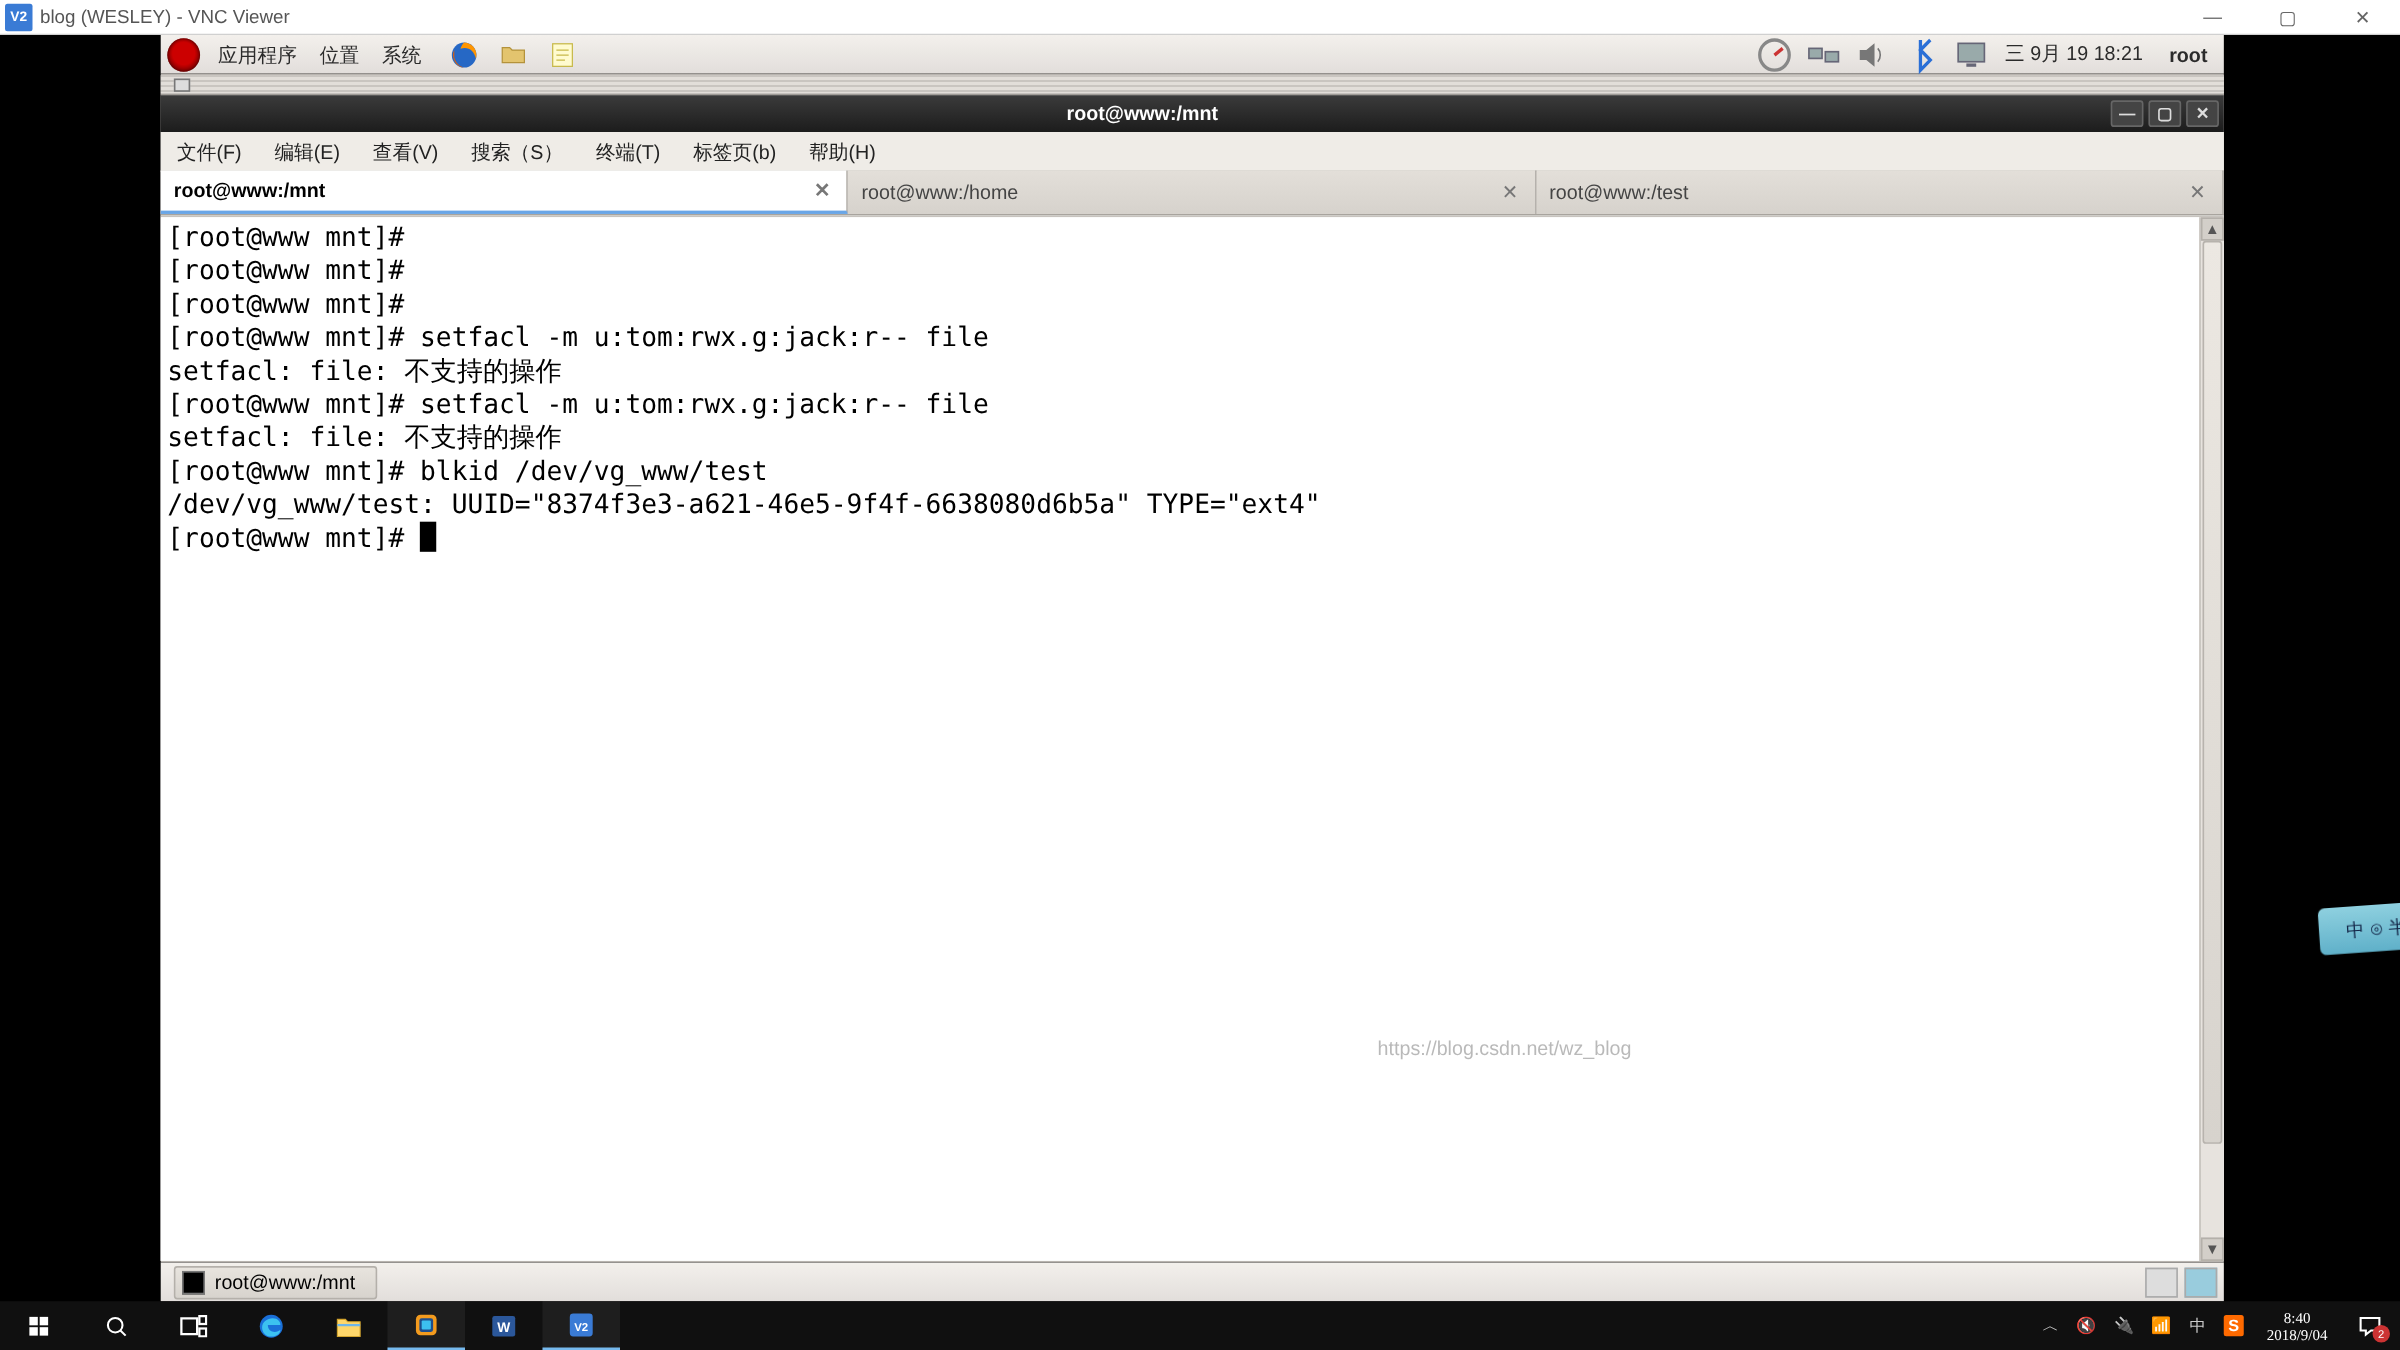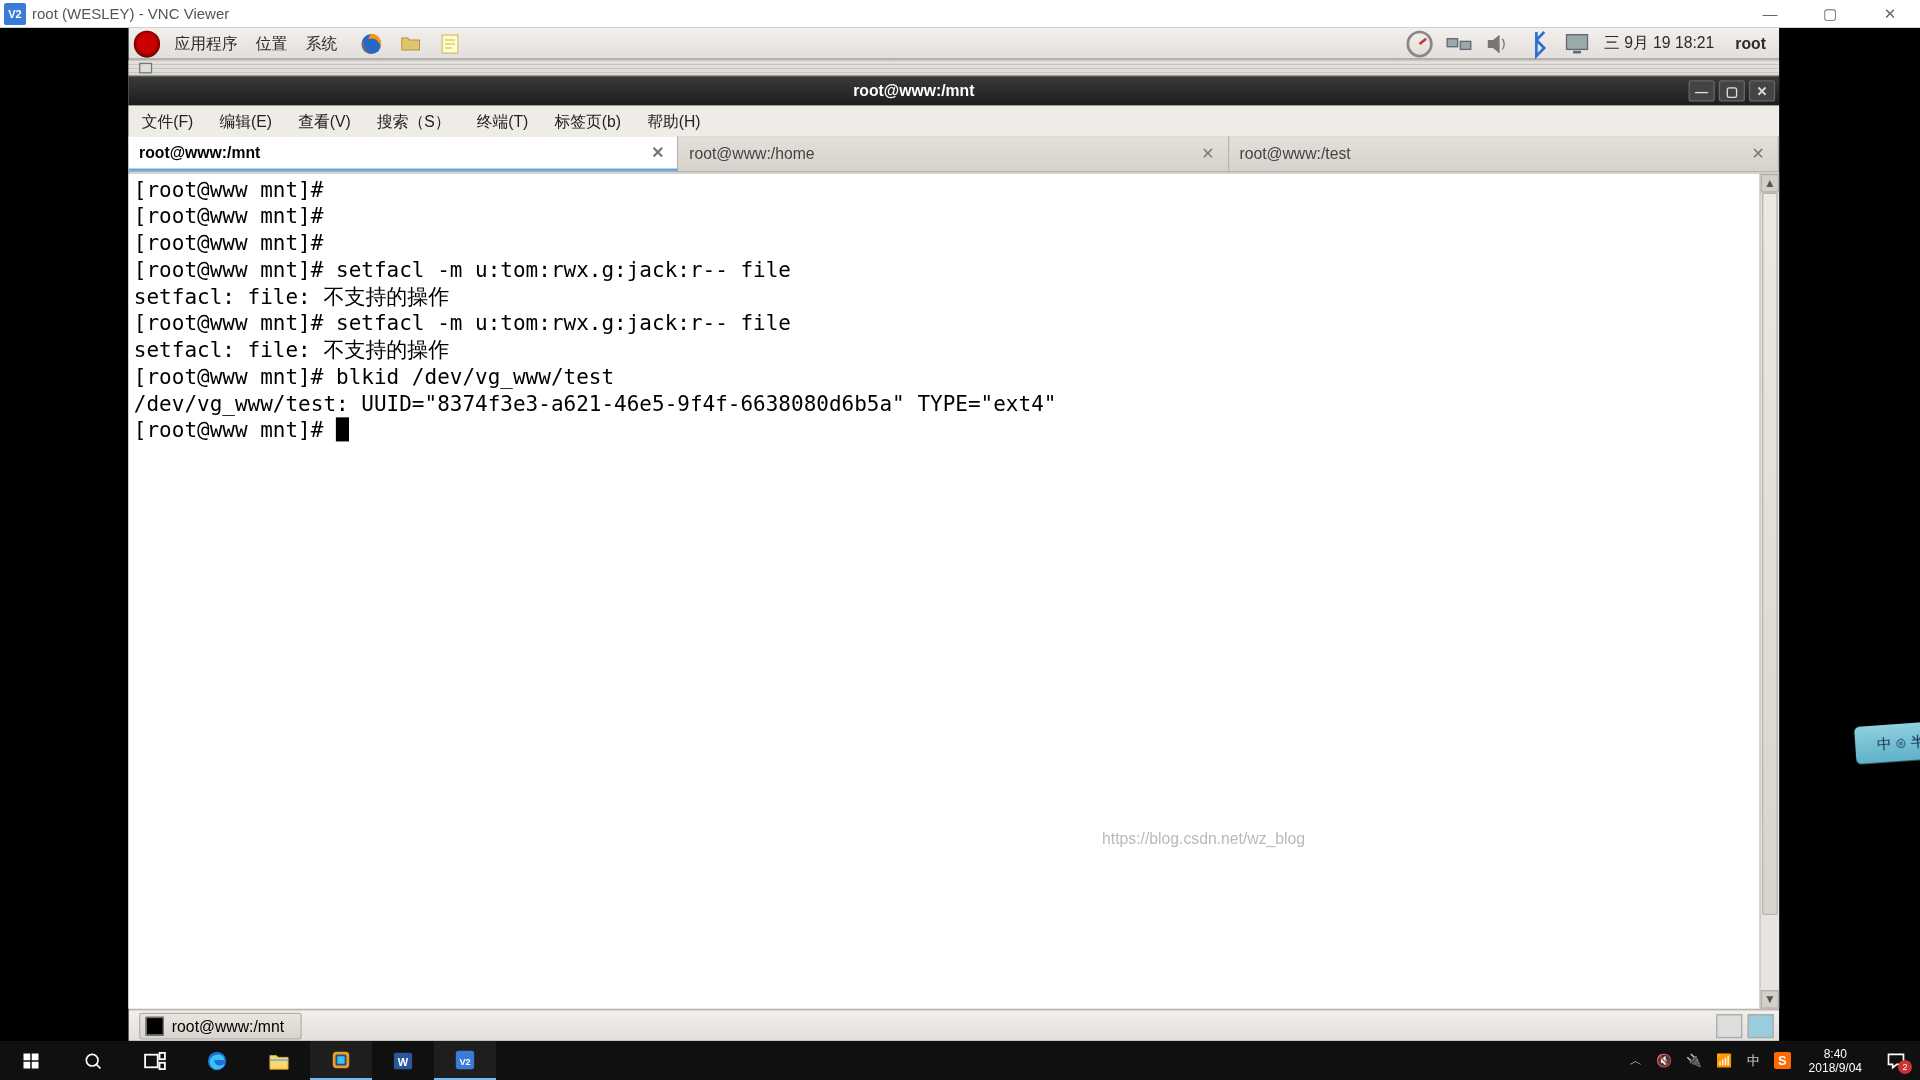--- a/index.html
+++ b/index.html
@@ -230,38 +230,38 @@
   width:62px; height:39px;
   display:flex;align-items:center;justify-content:center;
 }
 .win-taskbar .tbtn.active{ border-bottom:2px solid #76b9ed; background:#1e1e1e;}
 .win-taskbar .spacer{flex:1;}
 .win-taskbar .tray{
   display:flex;align-items:center;gap:14px;padding:0 8px;color:#ccc;font-size:13px;
 }
 .win-taskbar .clock{
   display:flex;flex-direction:column;align-items:center;justify-content:center;
-  padding:0 10px; line-height:14px;font-size:12px;color:#fff;
+  padding:0 10px; line-height:14px;font-size:12px;color:#fff;font-family:Liberation Serif, serif;
 }
 .win-taskbar .notif{
   width:48px;height:39px;display:flex;align-items:center;justify-content:center;position:relative;
 }
 .win-taskbar .notif .badge{
   position:absolute;right:8px;bottom:6px;width:14px;height:14px;border-radius:50%;
   background:#c33;color:#fff;font-size:9px;display:flex;align-items:center;justify-content:center;
 }
 
 svg{display:block;}
 </style>
 </head>
 <body>
 
 <div class="vnc-titlebar">
   <div class="vnc-ico">V2</div>
-  <div>root (WESLEY) - VNC Viewer</div>
+  <div>blog (WESLEY) - VNC Viewer</div>
   <div class="spacer"></div>
   <div class="winbtn">—</div>
   <div class="winbtn">▢</div>
   <div class="winbtn">✕</div>
 </div>
 
 <div class="stage">
   <div class="scaled">
     <div class="content-col">
 

